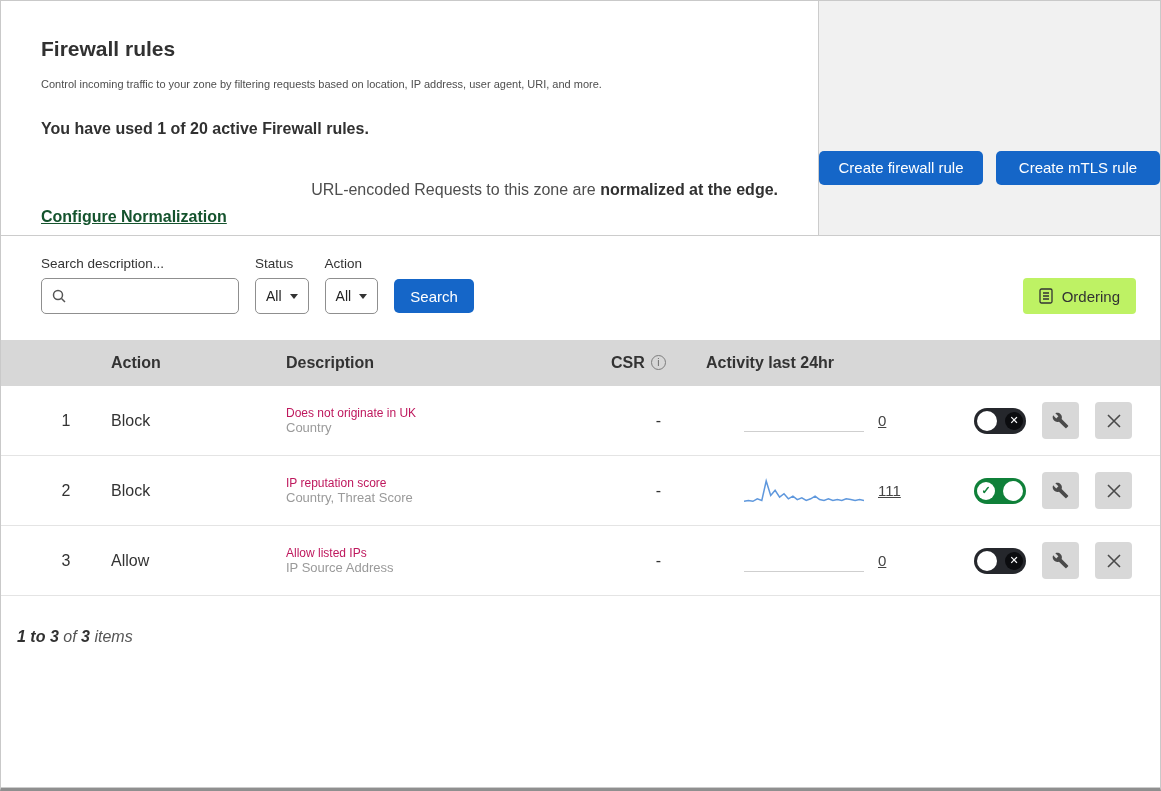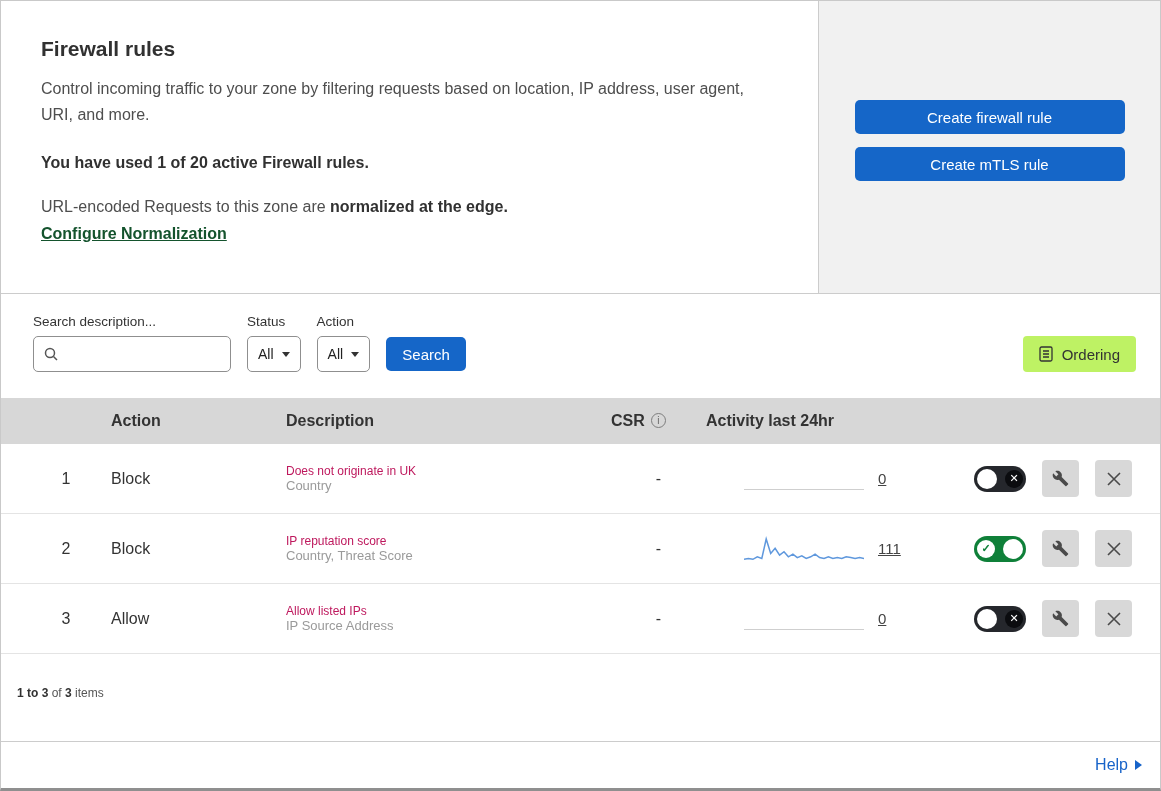--- a/index.html
+++ b/index.html
@@ -1,32 +1,32 @@
 <!DOCTYPE html>
 <html><head>
 <meta charset="utf-8">
 <style>
   * { box-sizing: border-box; margin: 0; padding: 0; }
   html,body { width:1161px; height:791px; background:#fff; font-family:"Liberation Sans", sans-serif; color:#333; }
   .page { width:1161px; height:791px; border:1px solid #c9c9c9; border-bottom:3px solid #8f8f8f; background:#fff; display:flex; flex-direction:column; overflow:hidden; }
 
   
-  .top { height:293px; flex:none; display:flex; border-bottom:1px solid #ccc; }
+  .top { height:235px; flex:none; display:flex; border-bottom:1px solid #ccc; }
   .top-left { flex:1; padding:36px 40px 0 40px; background:#fff; }
-  .top-right { width:342px; flex:none; background:#f1f1f1; border-left:1px solid #ccc; display:flex; flex-direction:column; align-items:center; padding-top:99px; gap:13px; }
+  .top-right { width:342px; flex:none; background:#f1f1f1; border-left:1px solid #ccc; display:flex; align-items:center; padding-top:99px; gap:13px; }
   h1.title { font-size:21px; font-weight:600; color:#313131; }
-  p.desc { margin-top:15px; font-size:16px; line-height:1.62; color:#4e4e4e; max-width:710px; }
+  p.desc { margin-top:15px; font-size:11px; line-height:1.62; color:#4e4e4e; max-width:710px; }
   p.usage { margin-top:26px; font-size:16px; font-weight:bold; color:#313131; }
-  p.norm { margin-top:26px; font-size:16px; color:#4e4e4e; }
+  p.norm { margin-top:43px; font-size:16px; color:#4e4e4e;text-align:right; }
   p.norm strong { color:#313131; }
   a.link { display:inline-block; margin-top:9px; font-size:16px; color:#14532d; text-decoration:underline; cursor:pointer;font-weight:bold; }
   .btn-primary { width:270px; height:34px; background:#1566c8; color:#fff; border:none; border-radius:5px; font-size:15px; font-family:inherit; cursor:pointer; }
 
   
-  .filterbar { flex:none; padding:20px 24px 26px 32px; display:flex; justify-content:space-between; align-items:flex-end; background:#fff;gap:24px; }
+  .filterbar { flex:none; padding:20px 24px 26px 40px; display:flex; justify-content:space-between; align-items:flex-end; background:#fff;gap:24px; }
   .filter-left { display:flex; align-items:flex-end; gap:16px; }
   .field label { display:block; font-size:13.5px; color:#333; margin-bottom:7px; }
   .search-box { width:198px; height:36px; border:1px solid #8f8f8f; border-radius:5px; background:#fff; display:flex; align-items:center; padding:0 10px; gap:8px; }
   .search-box input { border:none; outline:none; flex:1; font-size:14px; font-family:inherit; background:transparent; min-width:0; }
   .select { height:36px; border:1px solid #8f8f8f; border-radius:5px; background:#fff; display:flex; align-items:center; padding:0 10px; gap:8px; font-size:14px; color:#222; cursor:pointer; }
   .caret { width:0; height:0; border-left:4px solid transparent; border-right:4px solid transparent; border-top:5px solid #333; }
   .search-btn { width:80px; height:34px; background:#1566c8; color:#fff; border:none; border-radius:5px; font-size:15px; font-family:inherit; cursor:pointer; margin-bottom:1px; }
   .btn-gray { height:36px; background:#bef264; border:none; border-radius:4px; padding:0 16px; display:flex; align-items:center; gap:9px; font-size:15px; color:#333; font-family:inherit; cursor:pointer; }
 
   
@@ -52,21 +52,21 @@
   .toggle.off { background:#25272c; }
   .toggle.on  { background:#0f8039; flex-direction:row-reverse; }
   .toggle .knob { width:20px; height:20px; border-radius:50%; background:#fff; flex:none; }
   .toggle .symbol { width:18px; height:18px; border-radius:50%; display:flex; align-items:center; justify-content:center; font-size:11px; flex:none; }
   .toggle.off .symbol { background:#0b0c0f; color:#fff; }
   .toggle.on  .symbol { background:#fff; color:#0f8039; font-weight:bold; }
 
   .icon-btn { width:37px; height:37px; background:#d8d8d8; border:none; border-radius:4px; display:flex; align-items:center; justify-content:center; cursor:pointer; }
 
   
-  .pagefoot { flex:1; padding:32px 16px 0 16px; border-bottom:1px solid #ccc; font-size:12px; color:#555; }
+  .pagefoot { flex:1; padding:32px 16px 0 16px; border-bottom:1px solid #ccc; font-size:16px; color:#555;font-style:italic; }
   .pagefoot strong { color:#313131; }
   .helpbar { height:46px; flex:none; display:flex; align-items:center; justify-content:flex-end; gap:7px; padding:0 18px; }
   .helpbar a { font-size:16px; color:#1763c9; cursor:pointer; text-decoration:none; }
   .arrow-right { width:0; height:0; border-top:5px solid transparent; border-bottom:5px solid transparent; border-left:7px solid #1763c9; }
 </style>
 </head>
 <body>
 
 <div class="page">
 
@@ -226,18 +226,14 @@
     </div>
   </div>
 
   <div class="pagefoot">
     <strong>1 to 3</strong>
     <span>of</span>
     <strong>3</strong>
     <span>items</span>
   </div>
 
-  <div class="helpbar">
-    <a>Help</a>
-    <span class="arrow-right"></span>
-  </div>
 
 </div>
 
 </body></html>

